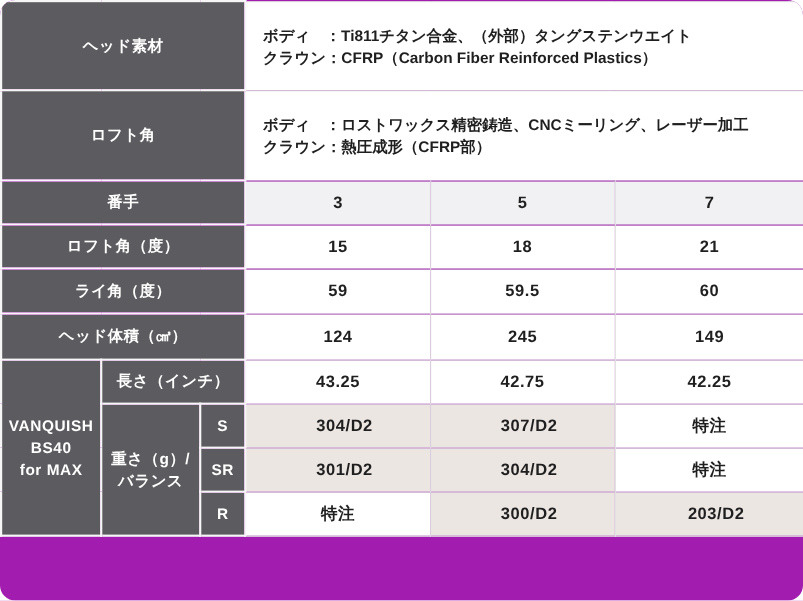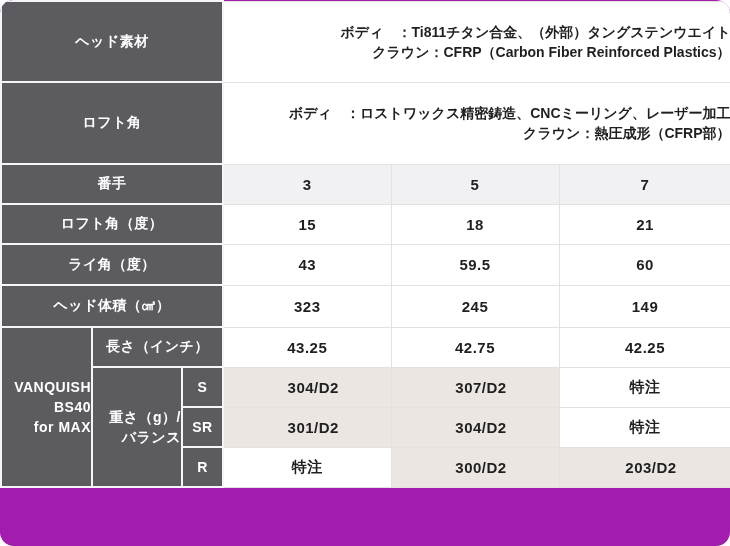--- a/index.html
+++ b/index.html
@@ -53,21 +53,21 @@
     padding-left: 15px;
     font-size: 14px;
     font-weight: 600;
     line-height: 24px;
   }
   tr.h81 { height: 81px; }
   tr.h82 { height: 82px; }
   tr.h40 { height: 40px; }
   tr.h41 { height: 41px; padding-left: 36px; }
   tr.h42 { height: 42px; padding-left: 20px; }
-  .multiline div { line-height: 20px; text-align: right; }
+  .multiline div { line-height: 20px; }
   .footer {
     padding: 5px 0 0 10px;
     color: #000000;
     font-weight: 700;
     font-size: 15.5px;
     line-height: 17.5px;
     letter-spacing: 0;
   }
 </style>
 </head>
@@ -114,28 +114,28 @@
 
     <tr class="h40">
       <td colspan="3" class="dark">ロフト角（度）</td>
       <td class="val">15</td>
       <td class="val">18</td>
       <td class="val">21</td>
     </tr>
 
     <tr class="h41">
       <td colspan="3" class="dark">ライ角（度）</td>
-      <td class="val">43</td>
+      <td class="val">59</td>
       <td class="val">59.5</td>
       <td class="val">60</td>
     </tr>
 
     <tr class="h42">
       <td colspan="3" class="dark">ヘッド体積（㎤）</td>
-      <td class="val">323</td>
+      <td class="val">124</td>
       <td class="val">245</td>
       <td class="val">149</td>
     </tr>
 
     <tr class="h40">
       <td rowspan="4" class="dark">
         <div class="multiline">
           <div>VANQUISH</div>
           <div>BS40</div>
           <div>for MAX</div>

